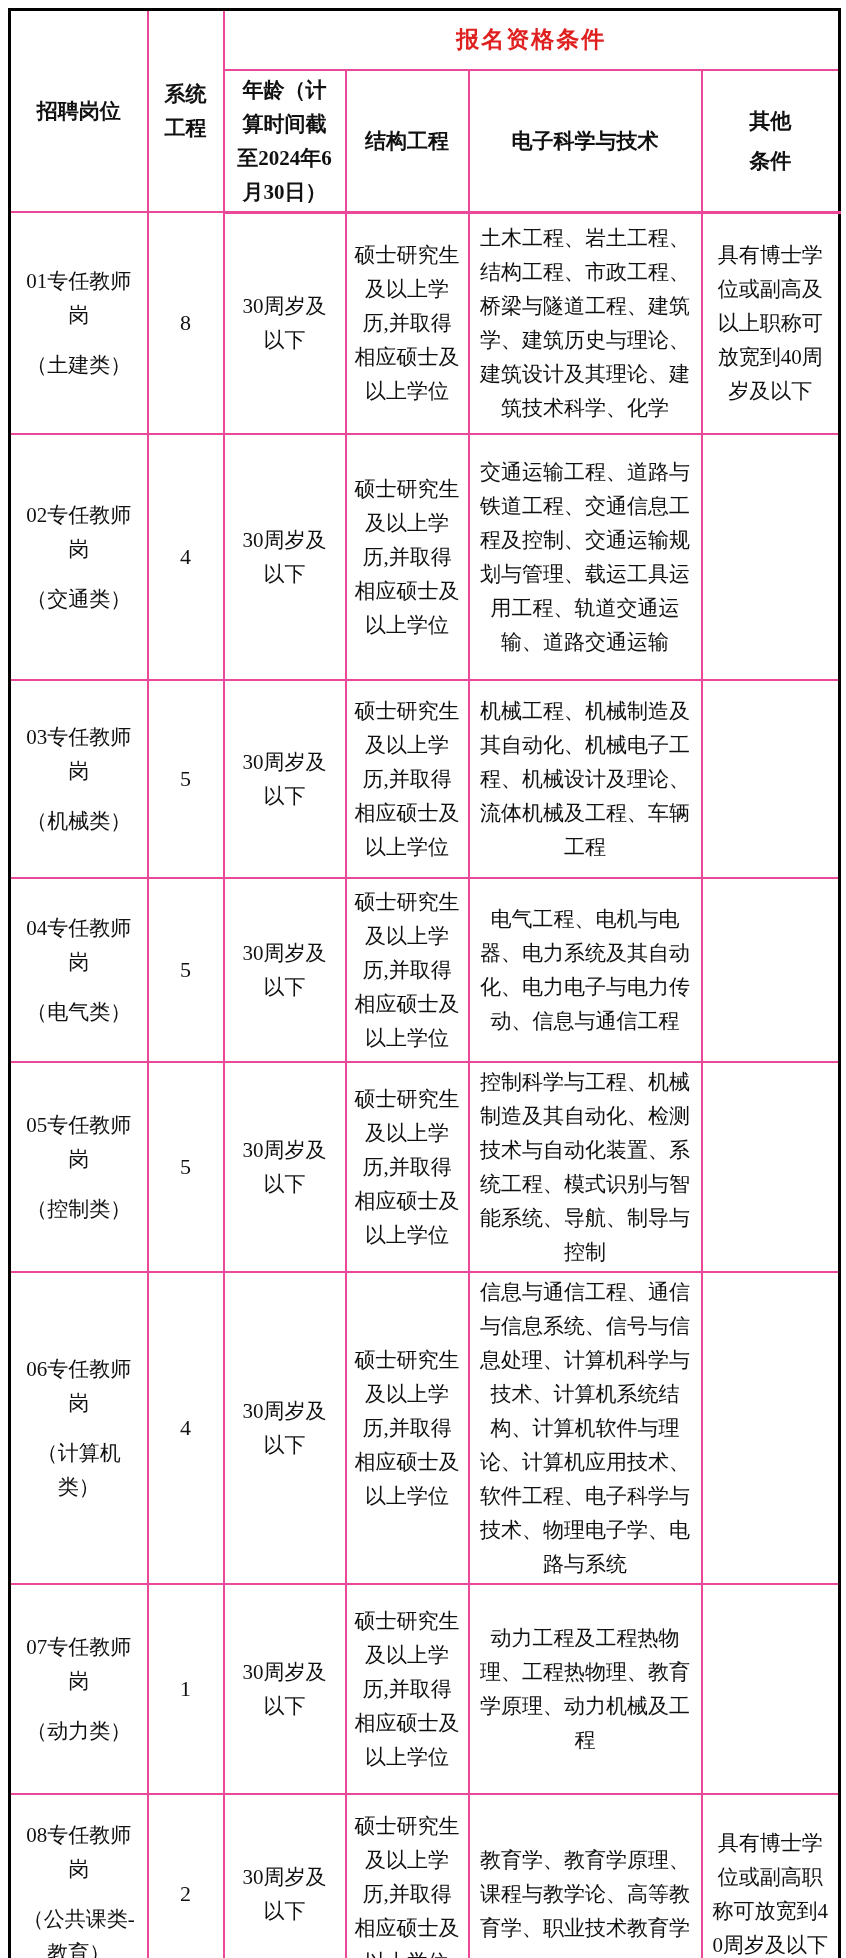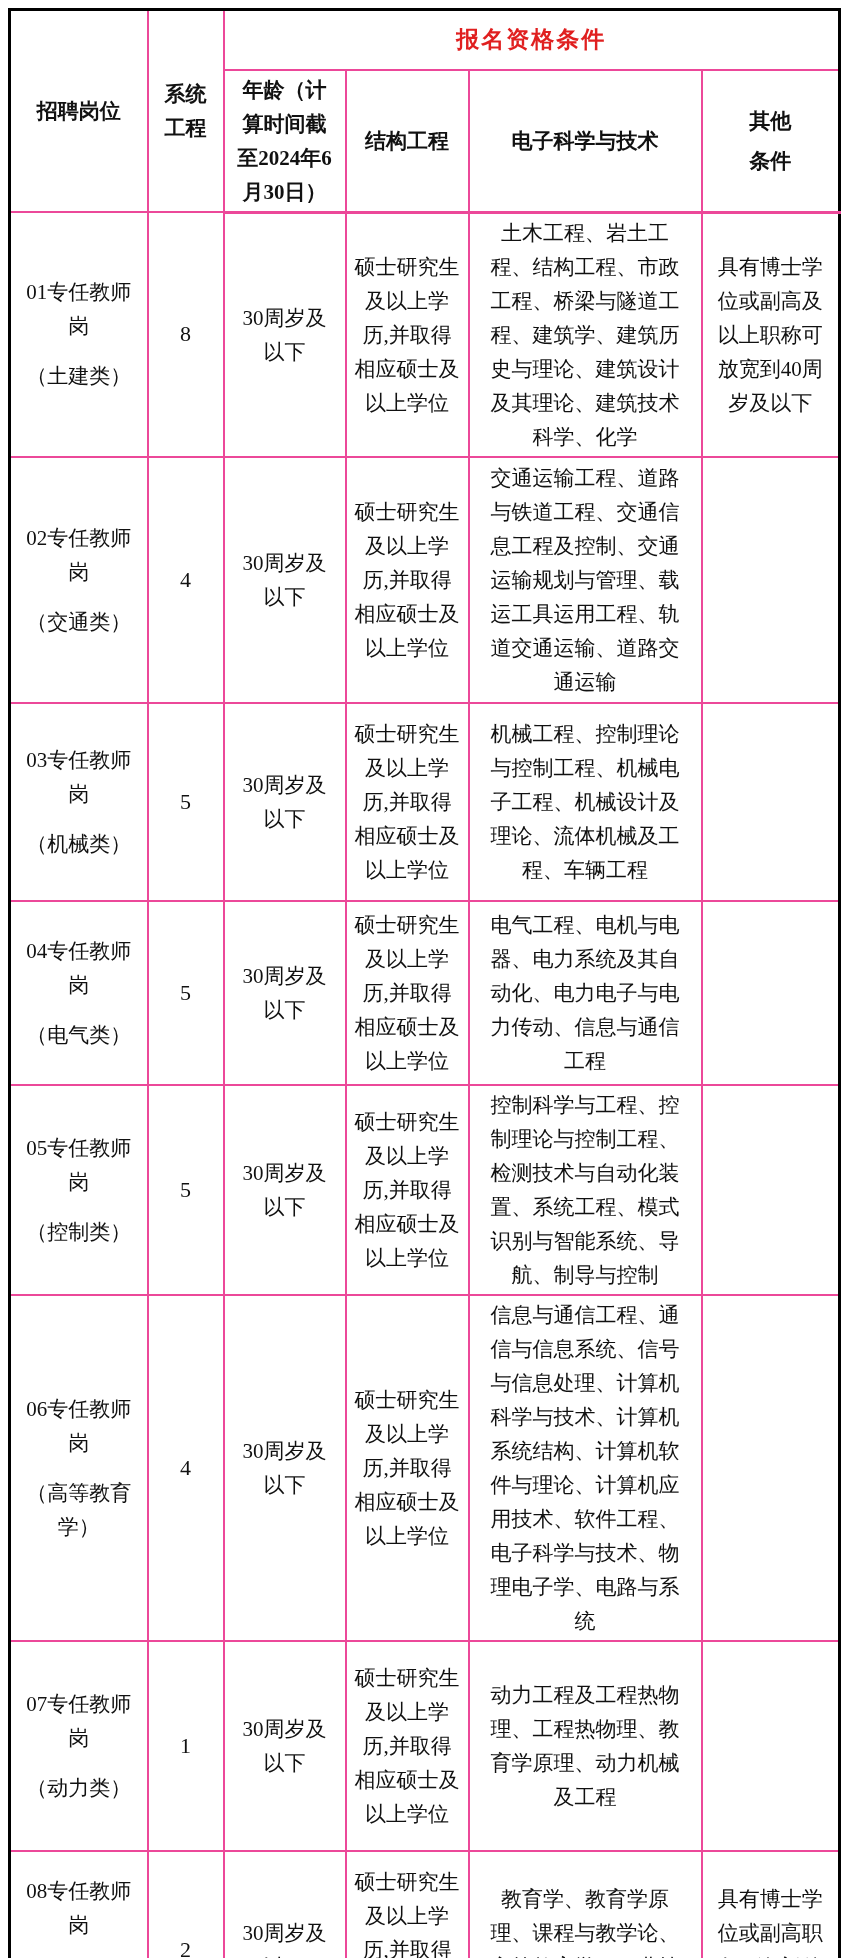--- a/index.html
+++ b/index.html
@@ -29,21 +29,21 @@
     font-weight: normal;
     word-break: break-all;
     overflow: hidden;
   }
   thead th { font-weight: bold; }
   thead tr.h2 th { border-bottom-width: 3px; margin-top: 44px; }
   th.red {
     font-size: 23px;
     letter-spacing: 2px;
   }
-  td.major-cell { padding: 2px 14px; }
+  td.major-cell { padding: 2px 3px; }
   .pos-cat { margin-top: 16px; }
   .other-l2 { margin-top: 6px; }
   td.count-cell { font-size: 22px; }
 </style>
 </head>
 <body>
 
 <div class="page">
   <table class="recruit">
     <colgroup>
@@ -94,21 +94,21 @@
         <td></td>
       </tr>
       <tr style="height:198px">
         <td class="pos-cell">
           <div>03专任教师岗</div>
           <div class="pos-cat">（机械类）</div>
         </td>
         <td class="count-cell">5</td>
         <td>30周岁及以下</td>
         <td>硕士研究生及以上学历,并取得相应硕士及以上学位</td>
-        <td class="major-cell">机械工程、控制理论与控制工程、机械电子工程、机械设计及理论、流体机械及工程、车辆工程</td>
+        <td class="major-cell">机械工程、机械制造及其自动化、机械电子工程、机械设计及理论、流体机械及工程、车辆工程</td>
         <td></td>
       </tr>
       <tr style="height:184px">
         <td class="pos-cell">
           <div>04专任教师岗</div>
           <div class="pos-cat">（电气类）</div>
         </td>
         <td class="count-cell">5</td>
         <td>30周岁及以下</td>
         <td>硕士研究生及以上学历,并取得相应硕士及以上学位</td>
@@ -116,27 +116,27 @@
         <td></td>
       </tr>
       <tr style="height:198px">
         <td class="pos-cell">
           <div>05专任教师岗</div>
           <div class="pos-cat">（控制类）</div>
         </td>
         <td class="count-cell">5</td>
         <td>30周岁及以下</td>
         <td>硕士研究生及以上学历,并取得相应硕士及以上学位</td>
-        <td class="major-cell">控制科学与工程、控制理论与控制工程、检测技术与自动化装置、系统工程、模式识别与智能系统、导航、制导与控制</td>
+        <td class="major-cell">控制科学与工程、机械制造及其自动化、检测技术与自动化装置、系统工程、模式识别与智能系统、导航、制导与控制</td>
         <td></td>
       </tr>
       <tr style="height:285px">
         <td class="pos-cell">
           <div>06专任教师岗</div>
-          <div class="pos-cat">（高等教育学）</div>
+          <div class="pos-cat">（计算机类）</div>
         </td>
         <td class="count-cell">4</td>
         <td>30周岁及以下</td>
         <td>硕士研究生及以上学历,并取得相应硕士及以上学位</td>
         <td class="major-cell">信息与通信工程、通信与信息系统、信号与信息处理、计算机科学与技术、计算机系统结构、计算机软件与理论、计算机应用技术、软件工程、电子科学与技术、物理电子学、电路与系统</td>
         <td></td>
       </tr>
       <tr style="height:210px">
         <td class="pos-cell">
           <div>07专任教师岗</div>

